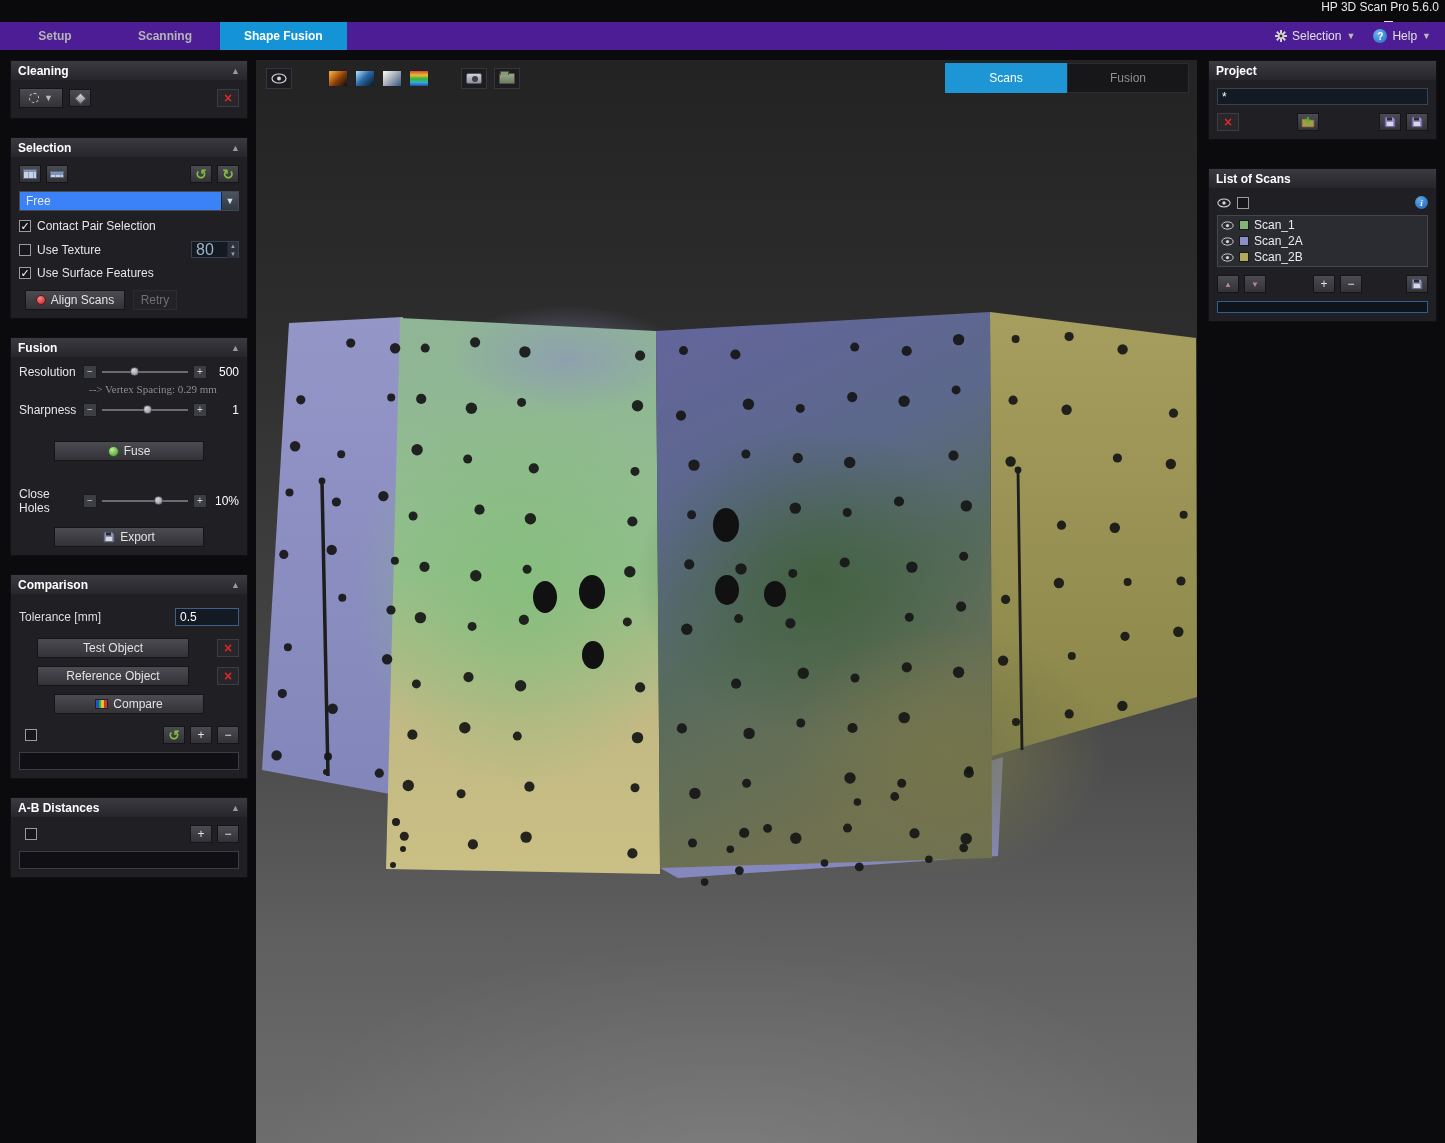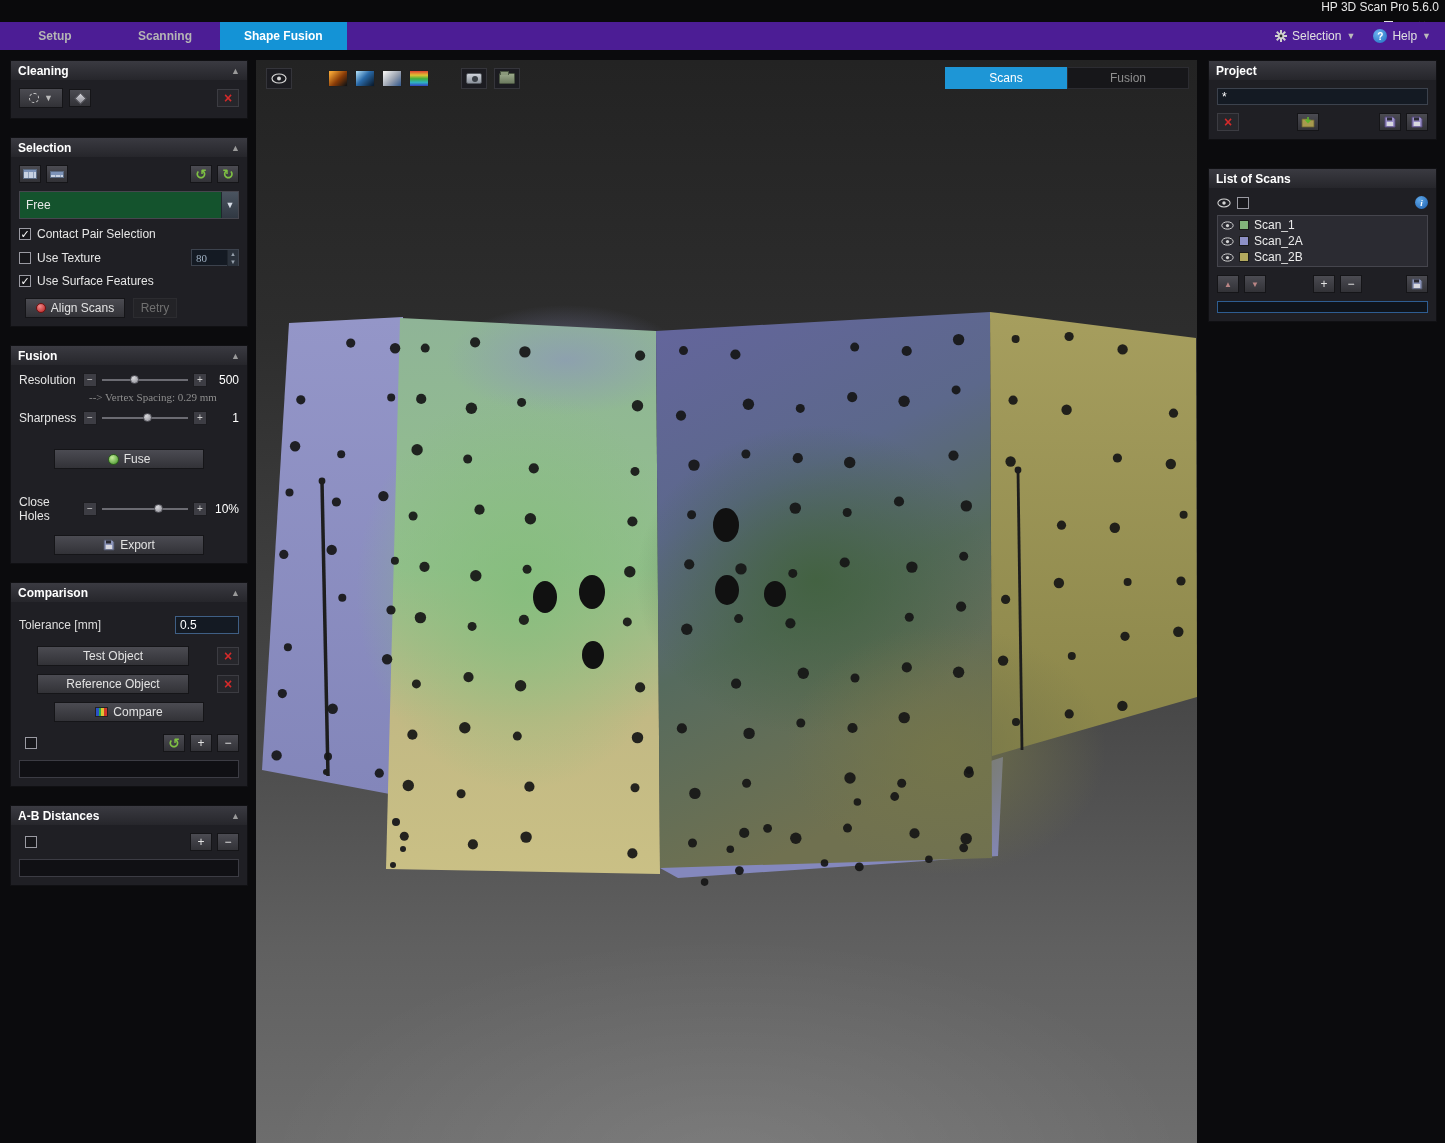--- a/index.html
+++ b/index.html
@@ -36,26 +36,26 @@
 
   .btn { background:linear-gradient(#4b4b52,#323237); border:1px solid #151518; color:#e2e2e2; height:20px; display:flex; align-items:center; justify-content:center; gap:5px; font-size:12px; cursor:default; }
   .btn.sm { width:22px; height:18px; }
   .btn.disabled { background:#232327; color:#707070; border-color:#2c2c30; }
   .xbtn { width:22px; height:18px; background:#26262b; border:1px solid #3c3c42; color:#d42a2a; font-weight:bold; font-size:14px; line-height:1; display:flex; align-items:center; justify-content:center; }
   .greenbtn { color:#7fc043; font-size:14px; font-weight:bold; }
 
   .checkbox { width:12px; height:12px; background:#17171b; border:1px solid #9a9aa2; display:flex; align-items:center; justify-content:center; color:#fff; font-size:11px; line-height:1; margin-right:6px; }
   .cb-label { color:#e6e6e6; }
 
-  .select { flex:1; height:28px; background:#14532d; border:1px solid #46464e; display:flex; align-items:center;gap:13px; }
+  .select { flex:1; height:20px; background:#3b82f6; border:1px solid #46464e; display:flex; align-items:center;gap:13px; }
   .select-value { flex:1; padding-left:6px; color:#e8e8e8; }
   .select-arrow { width:17px; height:100%; background:linear-gradient(#4a5460,#303842); color:#d5dce5; display:flex; align-items:center; justify-content:center; font-size:9px; border-left:1px solid #20262e; }
 
   .spin-input { width:48px; height:17px; background:#141a23; border:1px solid #3c424d; display:flex; align-items:center; }
-  .spin-input input { flex:1; width:30px; background:transparent; border:0; color:#9fb0c2; font-size:11px; padding-left:4px; outline:none; font-family:Liberation Serif, serif; }
+  .spin-input input { flex:1; width:30px; background:transparent; border:0; color:#9fb0c2; font-size:16px; padding-left:4px; outline:none; font-family:Liberation Sans, sans-serif; }
   .spinner { width:11px; display:flex; flex-direction:column; }
   .spinner span { height:8px; font-size:6px; color:#97a1ad; display:flex; align-items:center; justify-content:center; background:#2b323c; border-left:1px solid #20262e; }
 
   .slider-row { display:flex; align-items:center; margin-bottom:6px; }
   .slider-label { width:64px; color:#e6e6e6; }
   .sbtn { width:14px; height:14px; background:#3d3d44; border:1px solid #1c1c20; color:#cfcfcf; font-size:10px; line-height:1; display:flex; align-items:center; justify-content:center; }
   .track { flex:1; height:2px; background:#6b6b72; margin:0 5px; position:relative; }
   .thumb { position:absolute; top:-4px; width:9px; height:9px; border-radius:50%; background:radial-gradient(circle at 35% 30%,#d8d8dc,#8c8c94); border:1px solid #55555c; }
   .slider-value { width:32px; text-align:right; color:#fff; }
 
@@ -76,21 +76,21 @@
   .mode-icon { width:20px; height:17px; border:1px solid #222; }
   .mode-1 { background:linear-gradient(135deg,#f2a233 10%,#8a3c07 55%,#141414 95%); }
   .mode-2 { background:linear-gradient(135deg,#a8d8f4 5%,#2a6aa8 45%,#0a1c30 95%); }
   .mode-3 { background:linear-gradient(135deg,#ececec 10%,#9aa2b0 55%,#3c5f90 95%); }
   .mode-4 { background:linear-gradient(180deg,#e04432 0%,#e0c232 28%,#3fae3f 52%,#2fb2c4 76%,#3342c2 100%); }
   .cam-body { width:16px; height:11px; background:linear-gradient(#cfd3da,#8d939d); border:1px solid #55595f; border-radius:2px; position:relative; }
   .cam-body::after { content:""; position:absolute; left:5px; top:2px; width:6px; height:6px; border-radius:50%; background:#3a3f46; }
   .folder-glyph { width:16px; height:11px; background:linear-gradient(#9aa88a,#6d7b60); border:1px solid #4a5542; border-radius:1px; position:relative; }
   .folder-glyph::before { content:""; position:absolute; left:0; top:-3px; width:7px; height:3px; background:#8a987a; border:1px solid #4a5542; border-bottom:0; }
   .view-toggle { margin-left:auto; display:flex; }
-  .vt-btn { width:122px; height:22px; display:flex; align-items:center; justify-content:center; }
+  .vt-btn { width:122px; height:30px; display:flex; align-items:center; justify-content:center; }
   .vt-active { background:#1e96d6; color:#fff; }
   .vt-inactive { background:#17171a; color:#8f8f8f; border:1px solid #2c2c31; }
 
   
   .dashed-circle { width:10px; height:10px; border:1px dashed #cfcfcf; border-radius:50%; }
   .eraser { width:9px; height:9px; background:linear-gradient(135deg,#d8d8de,#8a8a92); transform:rotate(45deg); border:1px solid #55555c; }
   .grid-glyph { width:14px; height:10px; background:
       linear-gradient(#7d93b8 2.5px, transparent 2.5px),
       repeating-linear-gradient(90deg,#c8d2e2 0 4px,#8fa0ba 4px 5px);
       border:1px solid #5a6a82; }

